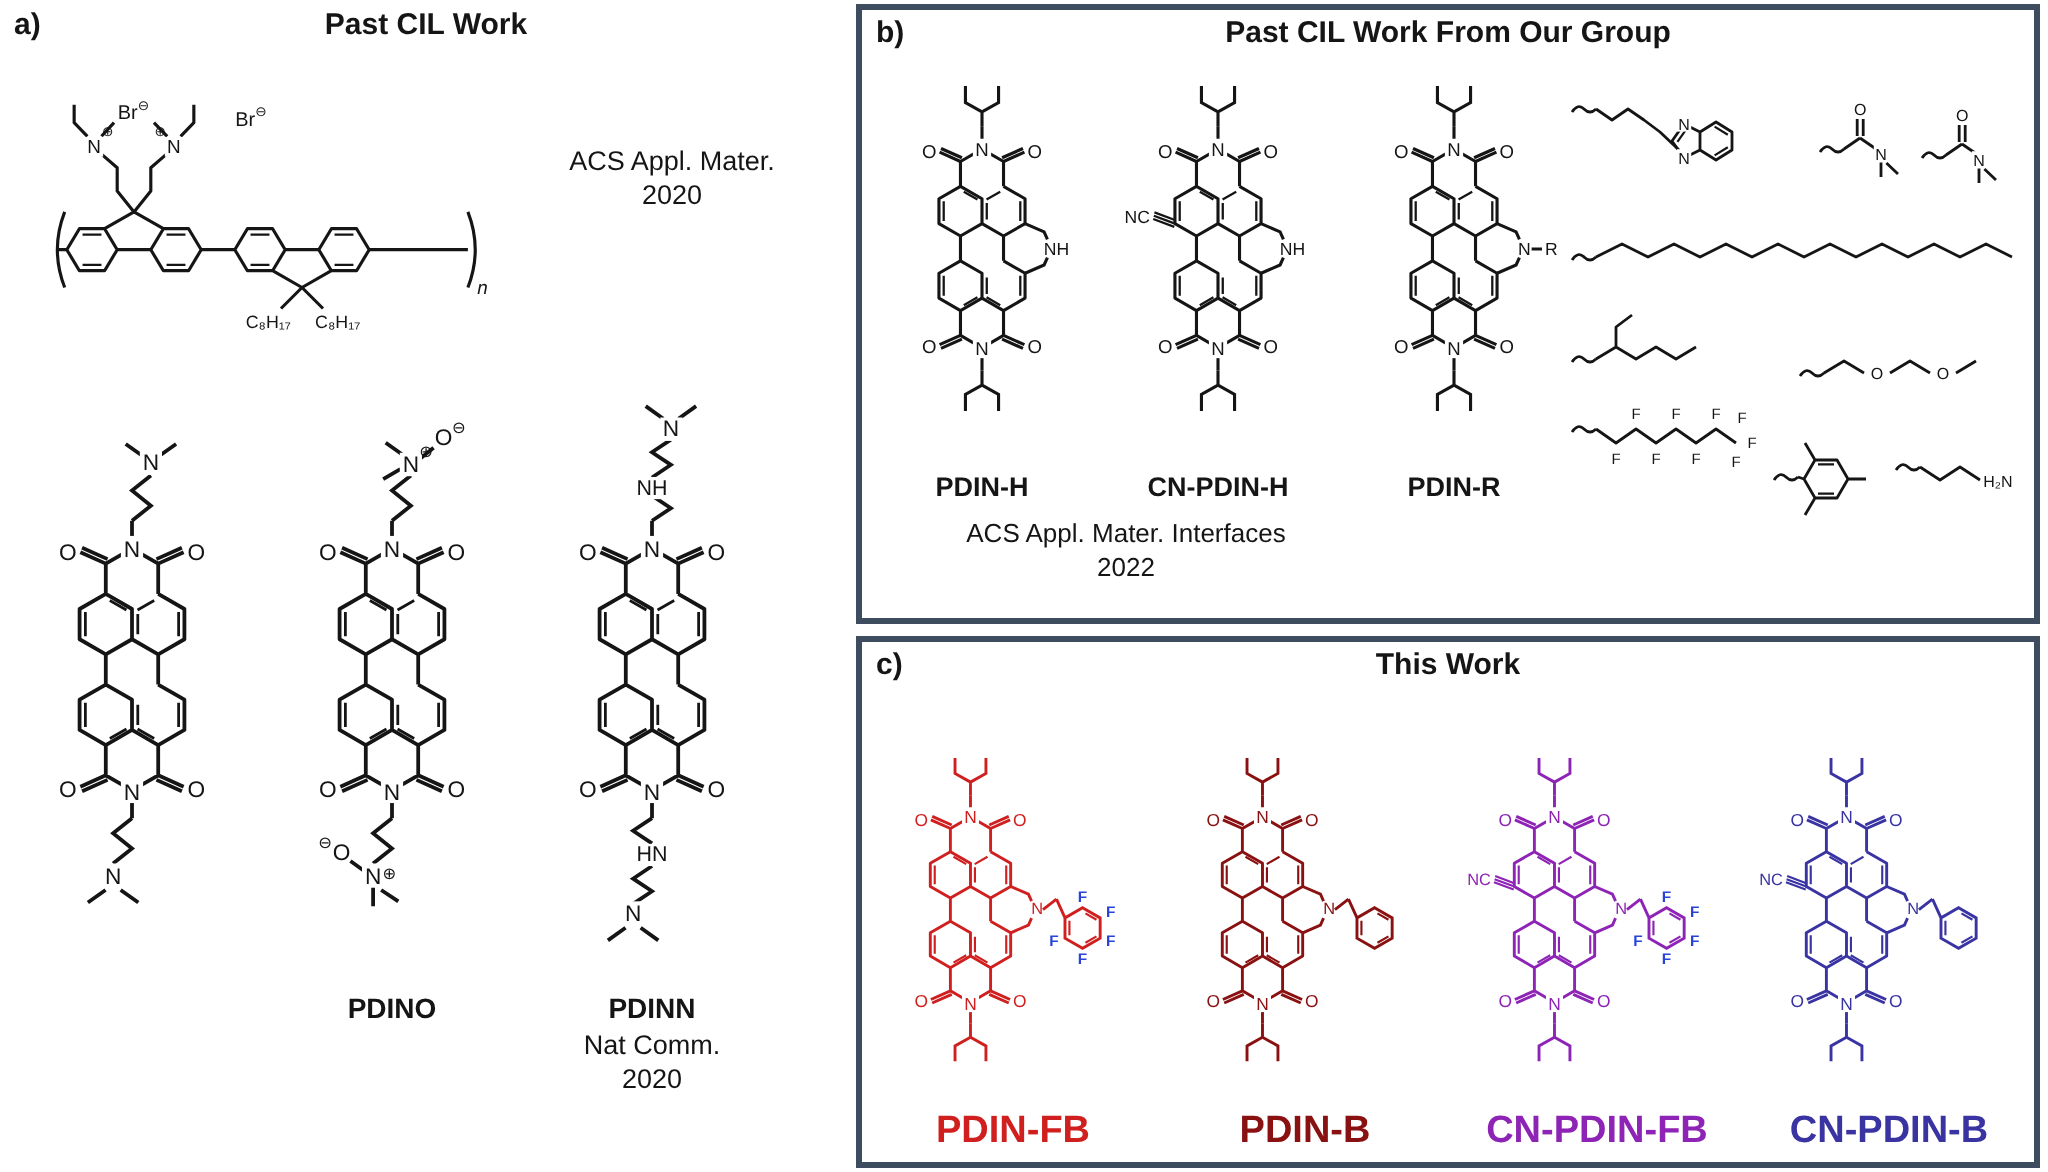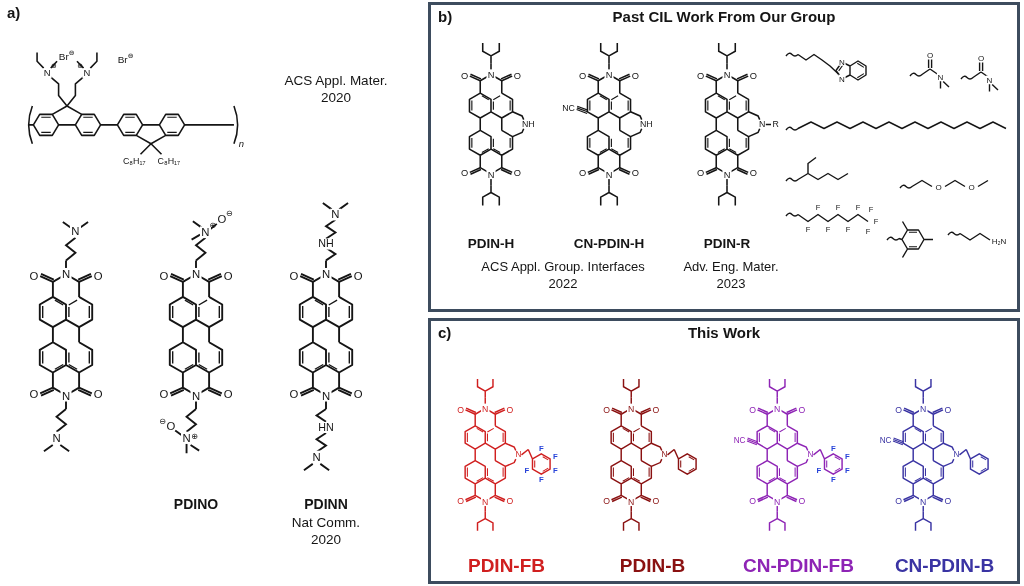--- a/index.html
+++ b/index.html
@@ -68,20 +68,21 @@
           <text x="75.5" y="20.5">O</text>
           <text x="24.5" y="114.5">O</text>
           <text x="75.5" y="114.5">O</text>
         </g>
       </g>
     </defs>
   </svg>
 
   <section class="panel panel-a">
     <div class="tag">a)</div>
+    <div class="panel-title">Past CIL Work</div>
 
     <svg class="pfnbr-svg" viewBox="0 0 240 150">
       <g stroke="currentColor" fill="none" stroke-width="1.5" stroke-linejoin="round">
         <path d="M27,74 Q20,92 27,110 M219,74 Q226,92 219,110"></path>
         <path d="M23,92 L28,92 M172,92 L219,92"></path>
         <path d="M28,92 L34,82 L46,82 L52,92 L46,102 L34,102 Z
                  M68,92 L74,82 L86,82 L92,92 L86,102 L74,102 Z
                  M46,82 L60,74 L74,82 M52,92 L68,92 M92,92 L108,92
                  M108,92 L114,82 L126,82 L132,92 L126,102 L114,102 Z
                  M148,92 L154,82 L166,82 L172,92 L166,102 L154,102 Z
@@ -243,26 +244,22 @@
             <text x="102" y="95">R</text>
           </g>
         </svg>
         <figcaption>
           <div class="cname">PDIN-R</div>
         </figcaption>
       </figure>
     </div>
 
     <div class="ref-b1">
-      <div class="ref">ACS Appl. Group. Interfaces</div>
+      <div class="ref">ACS Appl. Mater. Interfaces</div>
       <div class="ref">2022</div>
-    </div>
-    <div class="ref-b2">
-      <div class="ref">Adv. Eng. Mater.</div>
-      <div class="ref">2023</div>
     </div>
 
     <svg class="rgroups-svg" viewBox="0 0 230 226">
       <g stroke="currentColor" fill="none" stroke-width="1.4" stroke-linejoin="round">
 
         <path d="M3,21 q3,-4.5 6,-1.5 q3,3 6,0 M15,19.5 L23,25 L31,19.5 L39,25 L47,31 L56.5,40"></path>
         <path d="M67,31 L59,27 L53,35.5 L59,44 L67,40 M75,26 L83,31 L83,40 L75,45 L67,40 L67,31 Z"></path>
         <path stroke-width="1.1" d="M60.8,28.7 L55.7,35.9 M74.3,28.3 L80.9,32.4 M80.9,38.6 L74.3,42.7"></path>
 
         <path d="M127,41 q3,-4.5 6,-1.5 q3,3 6,0 M139,39.5 L147,34 M147,34 L155,39.5

